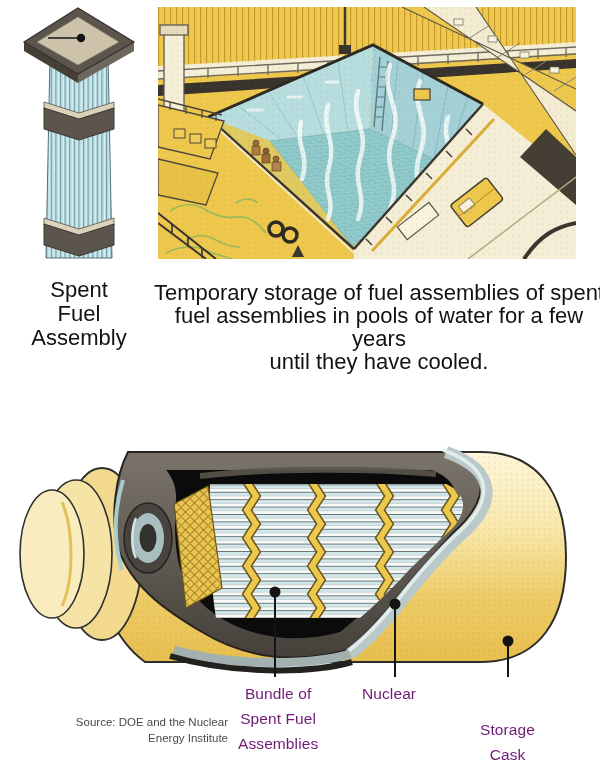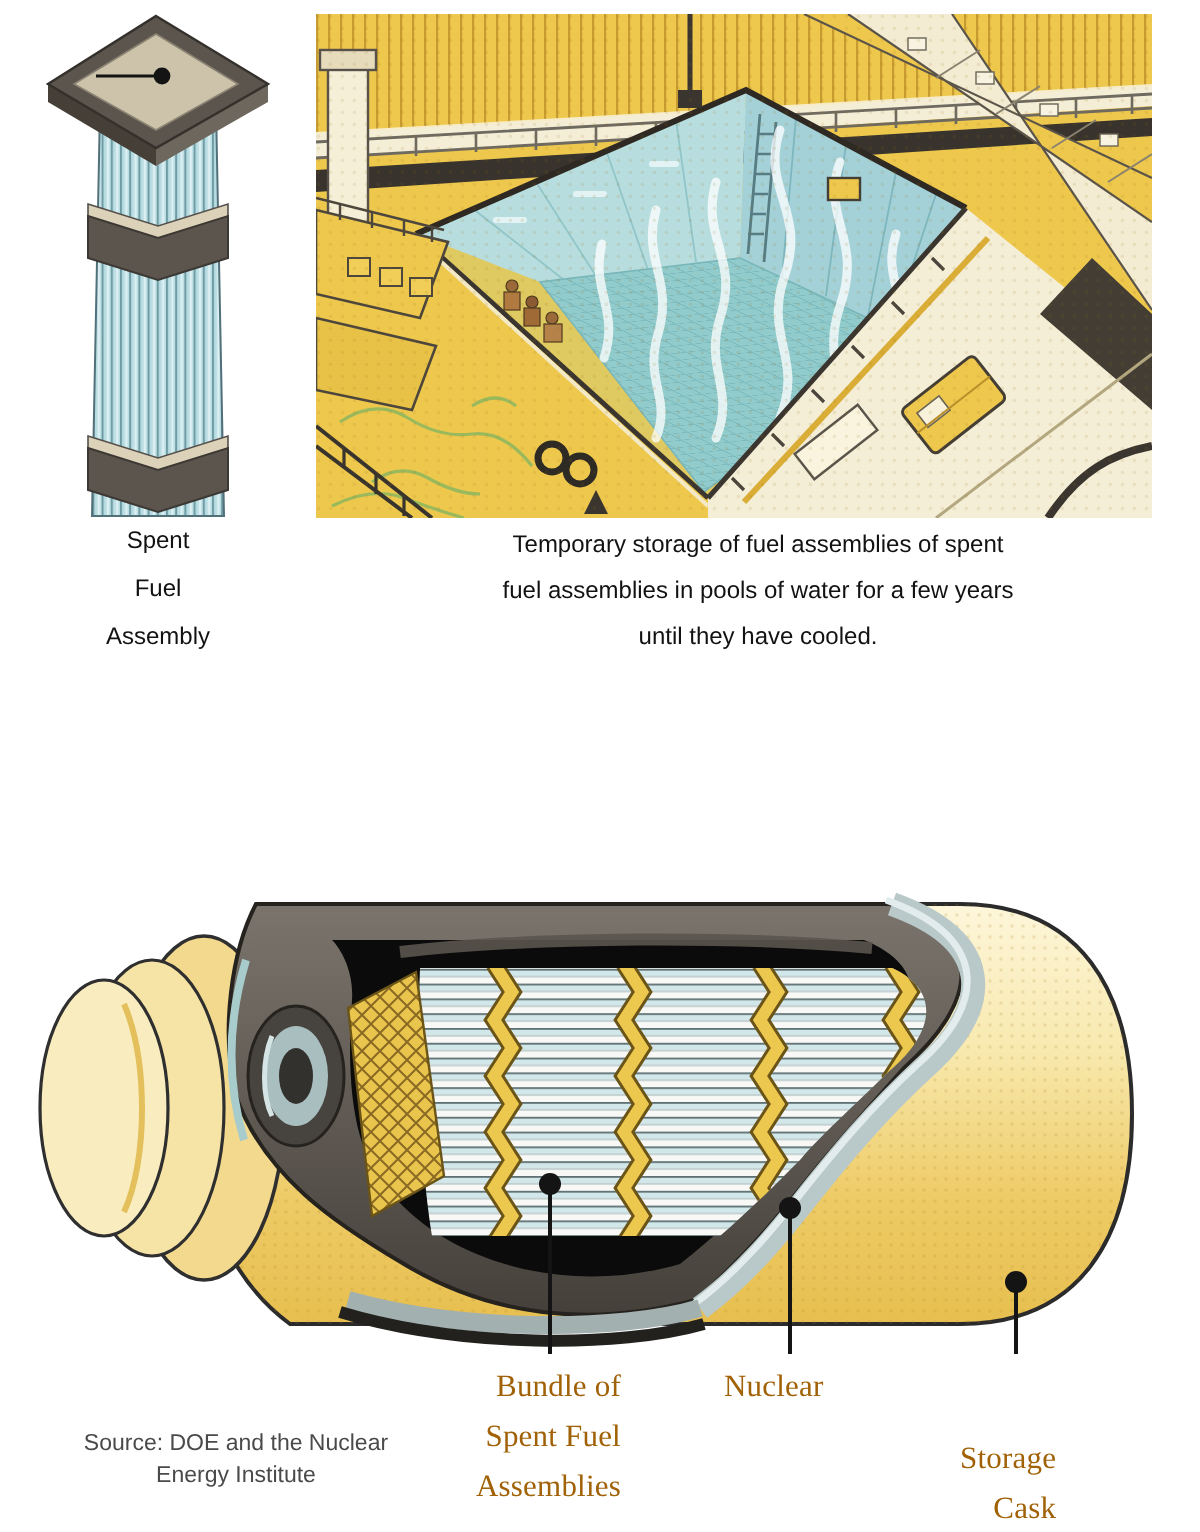--- a/index.html
+++ b/index.html
@@ -1,22 +1,22 @@
 <!DOCTYPE html>
 <html><head>
 <meta charset="utf-8">
 <style>
   html,body{margin:0;padding:0;background:#ffffff;}
   .page{position:relative;width:600px;height:766px;background:#fff;overflow:hidden;
         font-family:"Liberation Sans",sans-serif;color:#161616;}
   .abs{position:absolute;}
   .preline{white-space:pre-line;}
-  .caption{font-size:12px;line-height:23px;text-align:center;color:#121212;}
-  .cask-label{font-size:15.5px;line-height:25px;text-align:right;color:#a16207;letter-spacing:.1px;font-family:Liberation Serif, serif;}
-  .source{font-size:11.5px;line-height:16px;color:#4a4a4a;text-align:center;}
+  .caption{font-size:22px;line-height:23px;text-align:center;color:#121212;margin-top:20px;}
+  .cask-label{font-size:15.5px;line-height:25px;text-align:center;color:#701a75;letter-spacing:.1px;}
+  .source{font-size:11.5px;line-height:16px;color:#4a4a4a;text-align:right;}
   svg{display:block;}
 </style>
 </head>
 <body>
 
 <div class="page">
 
   <div class="abs" style="left:14px;top:2px;width:130px;height:258px;">
     <svg viewBox="0 0 130 258" width="130" height="258">
       <defs>

